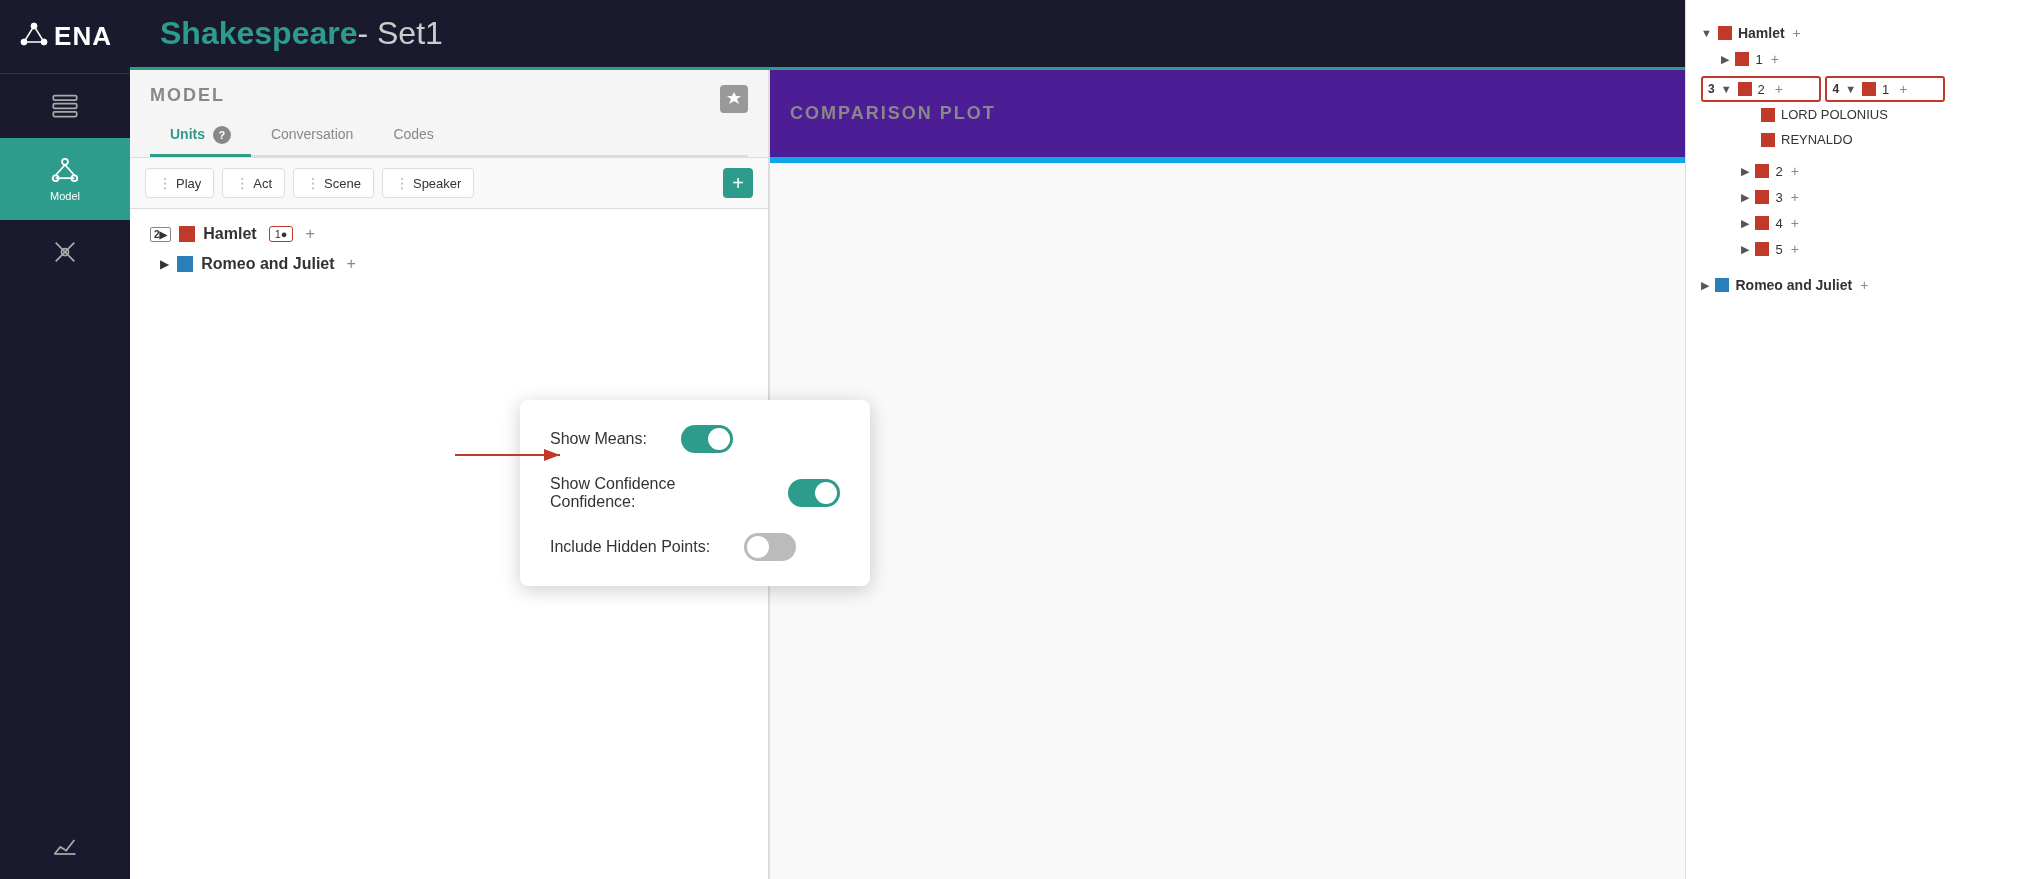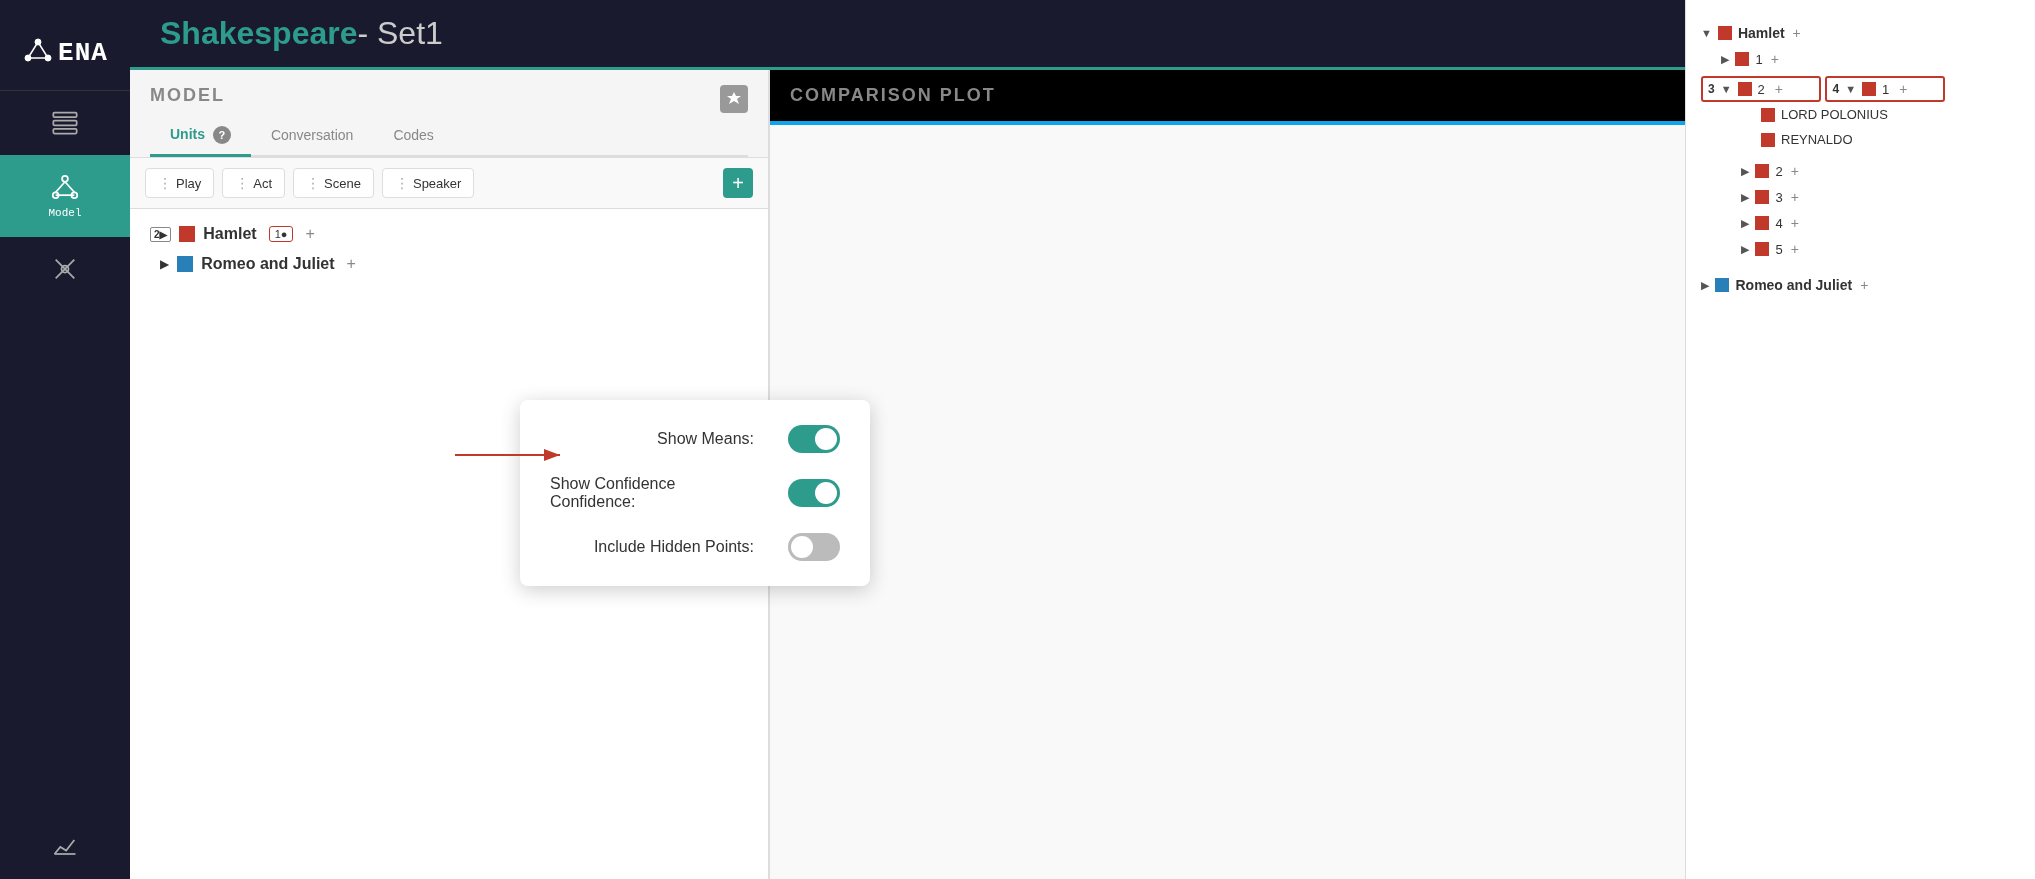--- a/index.html
+++ b/index.html
@@ -5,23 +5,22 @@
     * { box-sizing: border-box; margin: 0; padding: 0; }
     body { font-family: Arial, sans-serif; background: #f0f0f0; display: flex; height: 879px; overflow: hidden; }
 
     
     .sidebar {
       width: 130px;
       background: #1a1a2e;
       display: flex;
       flex-direction: column;
       align-items: center;
-      padding-top: 16px;
+      padding-top: 0;
       flex-shrink: 0;
-      font-family: Liberation Mono, monospace;
     }
     .sidebar-logo {
       width: 100%;
       background: #1a1a2e;
       padding: 18px 10px;
       display: flex;
       align-items: center;
       justify-content: center;
       border-bottom: 1px solid #333;
     }
@@ -125,21 +124,20 @@
       border-radius: 4px;
       display: flex;
       align-items: center;
       justify-content: center;
       cursor: pointer;
       color: white;
     }
 
     .tabs {
       display: flex;
-      align-items: center;
       gap: 0;
       border-bottom: 2px solid #ddd;
       background: #f5f5f5;
     }
     .tab {
       padding: 10px 20px;
       cursor: pointer;
       color: #888;
       font-size: 14px;
       border-bottom: 3px solid transparent;
@@ -259,23 +257,23 @@
     }
 
     
     .right-panel {
       flex: 1;
       background: #f9f9f9;
       display: flex;
       flex-direction: column;
     }
     .comparison-header {
-      padding: 15px 20px;
-      background: #000000;
-      border-bottom: 4px solid #0ea5e9;
+      padding: 33px 20px;
+      background: #4c1d95;
+      border-bottom: 6px solid #0ea5e9;
     }
     .comparison-title {
       color: #888;
       font-size: 18px;
       font-weight: bold;
       letter-spacing: 2px;
     }
 
     
     .popup-overlay {
@@ -285,21 +283,21 @@
       background: white;
       border-radius: 8px;
       box-shadow: 0 4px 20px rgba(0,0,0,0.2);
       padding: 25px 30px;
       min-width: 350px;
       z-index: 100;
     }
     .popup-row {
       display: flex;
       align-items: center;
-      justify-content: flex-end;
+      justify-content: flex-start;
       margin-bottom: 22px;
       gap: 34px;
     }
     .popup-label {
       font-size: 16px;
       color: #333;
     }
     
     .toggle {
       position: relative;

